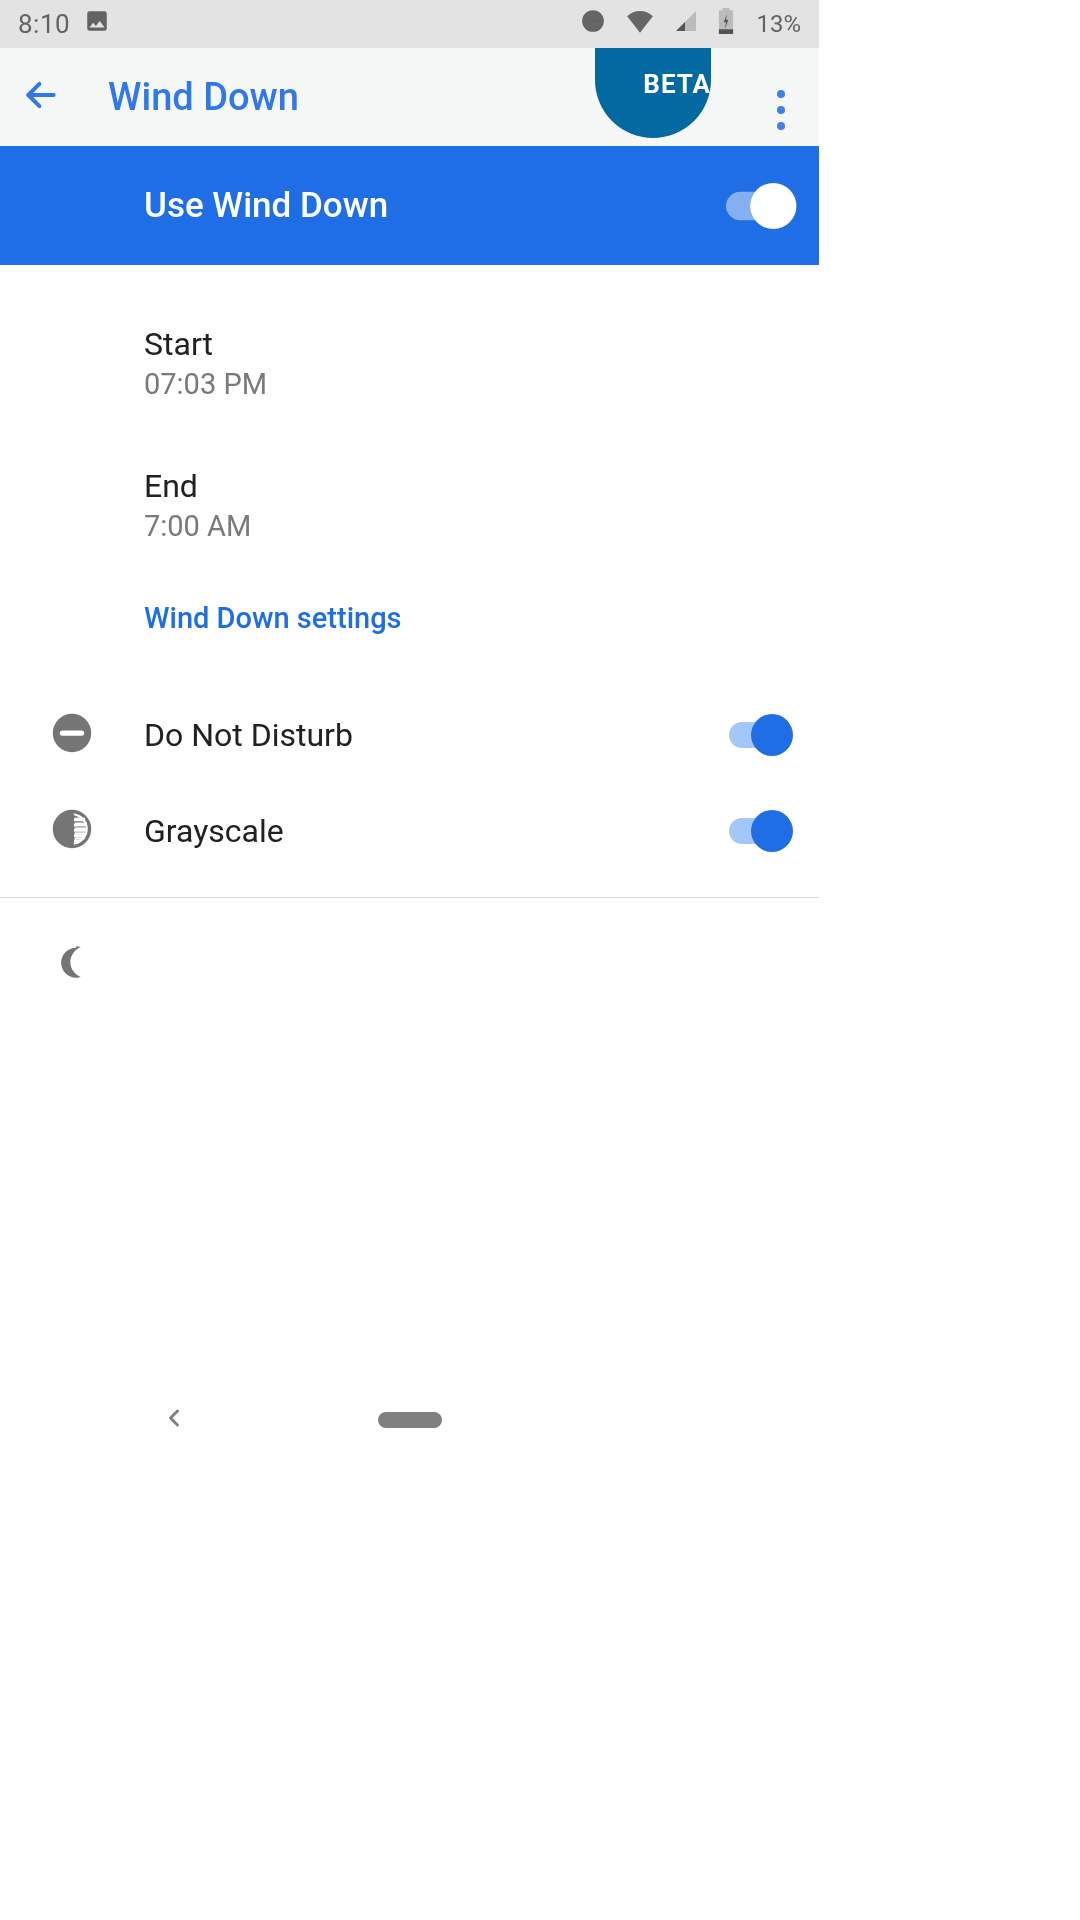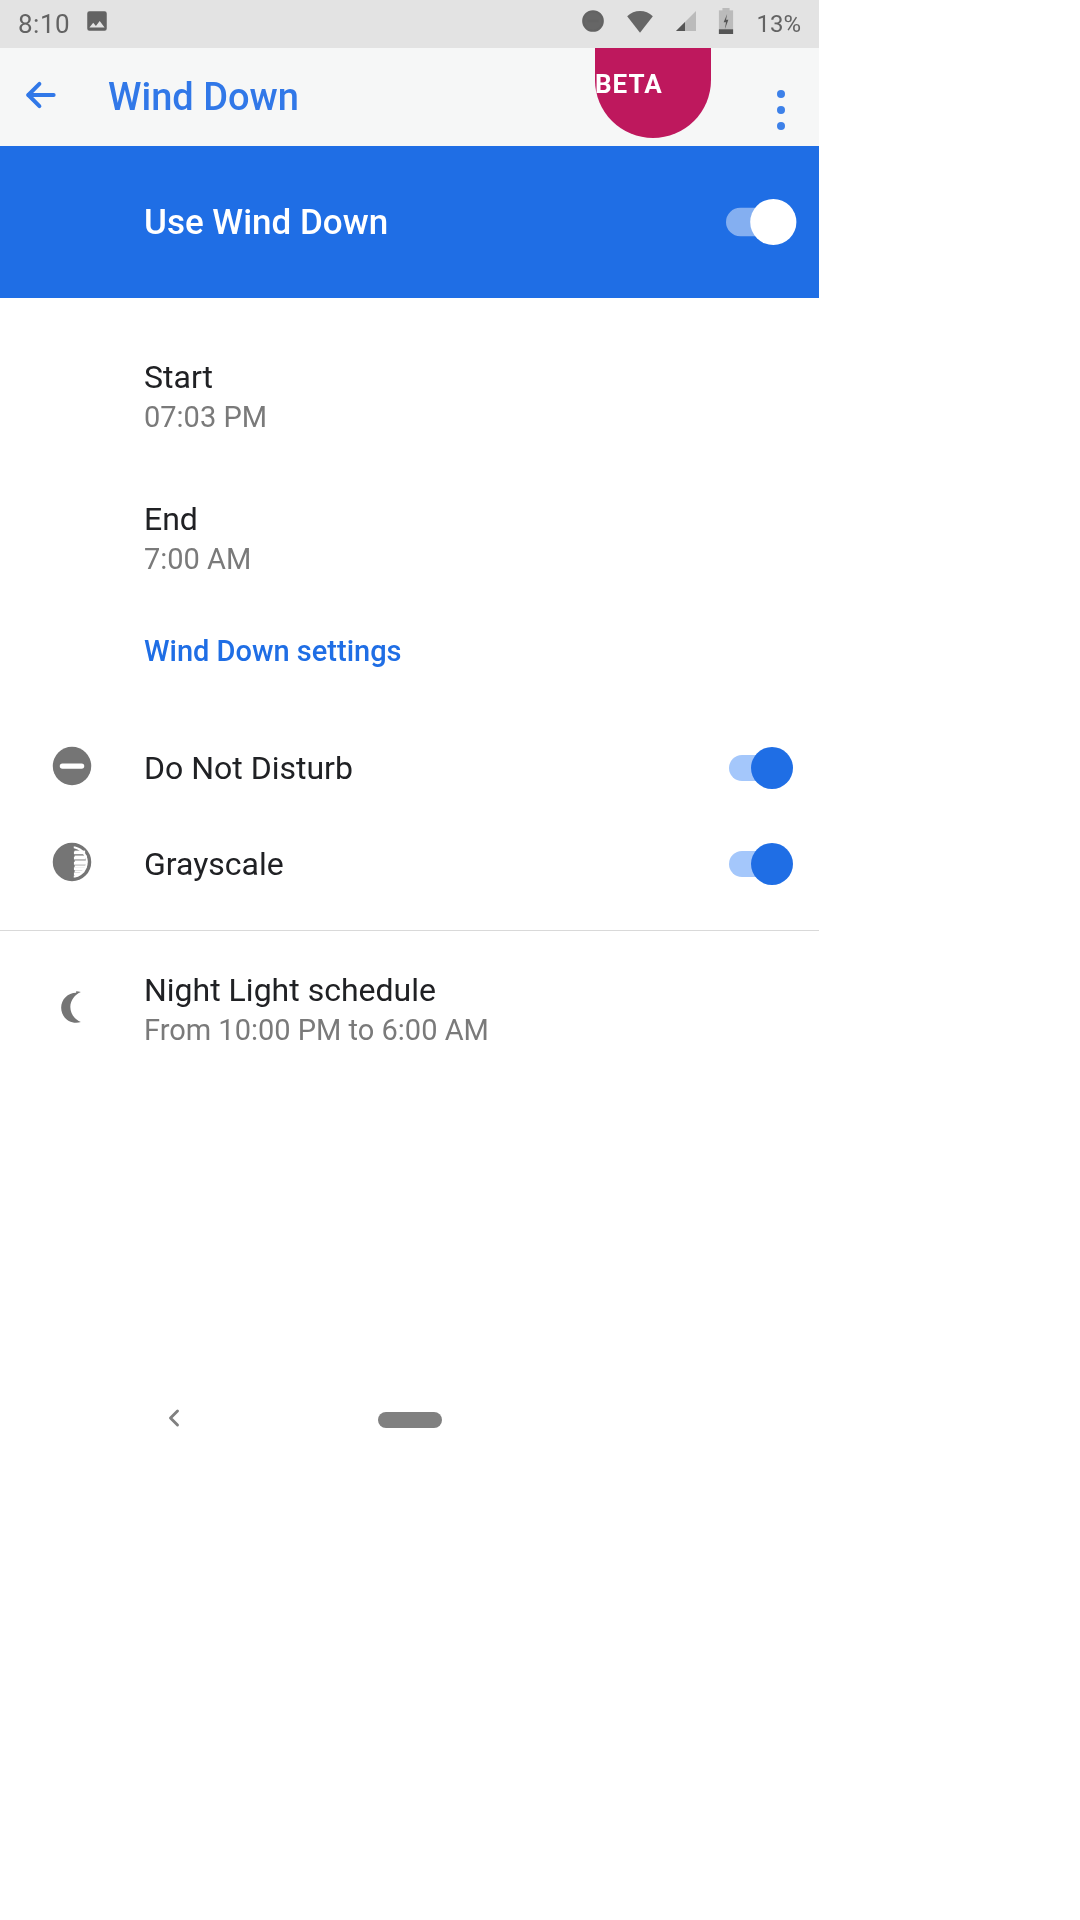--- a/index.html
+++ b/index.html
@@ -64,26 +64,26 @@
       font-size: 38px;
       font-weight: 500;
       flex: 1;
     }
     .beta-badge {
       position: absolute;
       top: 0;
       right: 108px;
       width: 116px;
       height: 90px;
-      background: #be185d;
+      background: #0369a1;
       border-bottom-left-radius: 70px;
       border-bottom-right-radius: 70px;
       display: flex;
       align-items: center;
-      justify-content: flex-start;
+      justify-content: flex-end;
       padding-bottom: 18px;
     }
     .beta-badge span {
       color: #fff;
       font-weight: 700;
       font-size: 26px;
       letter-spacing: 1px;
     }
     .overflow {
       position: absolute;
@@ -95,21 +95,21 @@
       padding: 6px;
     }
     .overflow .dot {
       width: 8px;
       height: 8px;
       border-radius: 50%;
       background: #3d81e9;
     }
     
     .master-toggle {
-      height: 152px;
+      height: 119px;
       background: #1f6ee5;
       display: flex;
       align-items: center;
       padding: 0 30px 0 144px;
       justify-content: space-between;
     }
     .master-toggle-label {
       color: #fff;
       font-size: 35px;
       font-weight: 500;
@@ -354,24 +354,20 @@
   <div class="divider"></div>
 
   <div class="row" style="margin-top:18px">
     <div class="icon-slot">
       <span>
         <svg width="40" height="40" viewBox="0 0 24 24" fill="#757575">
             <path d="M14.5 3.5c-5 0-9 4-9 9s4 9 9 9c1 0 1.9-.15 2.8-.44C13.8 19.6 11 16.1 11 12s2.8-7.6 6.3-9.06c-.9-.29-1.8-.44-2.8-.44z"></path>
           </svg>
       </span>
     </div>
-    <div class="text-slot">
-      <div class="primary">Night Light schedule</div>
-      <div class="secondary">From 10:00 PM to 6:00 AM</div>
-    </div>
   </div>
 
 </div>
 
 <div class="nav-bar">
   <span class="nav-back">
     <svg width="28" height="28" viewBox="0 0 24 24" fill="none" stroke="#808080" stroke-width="2.5" stroke-linecap="round" stroke-linejoin="round">
         <polyline points="15 6 9 12 15 18"></polyline>
       </svg>
   </span>

